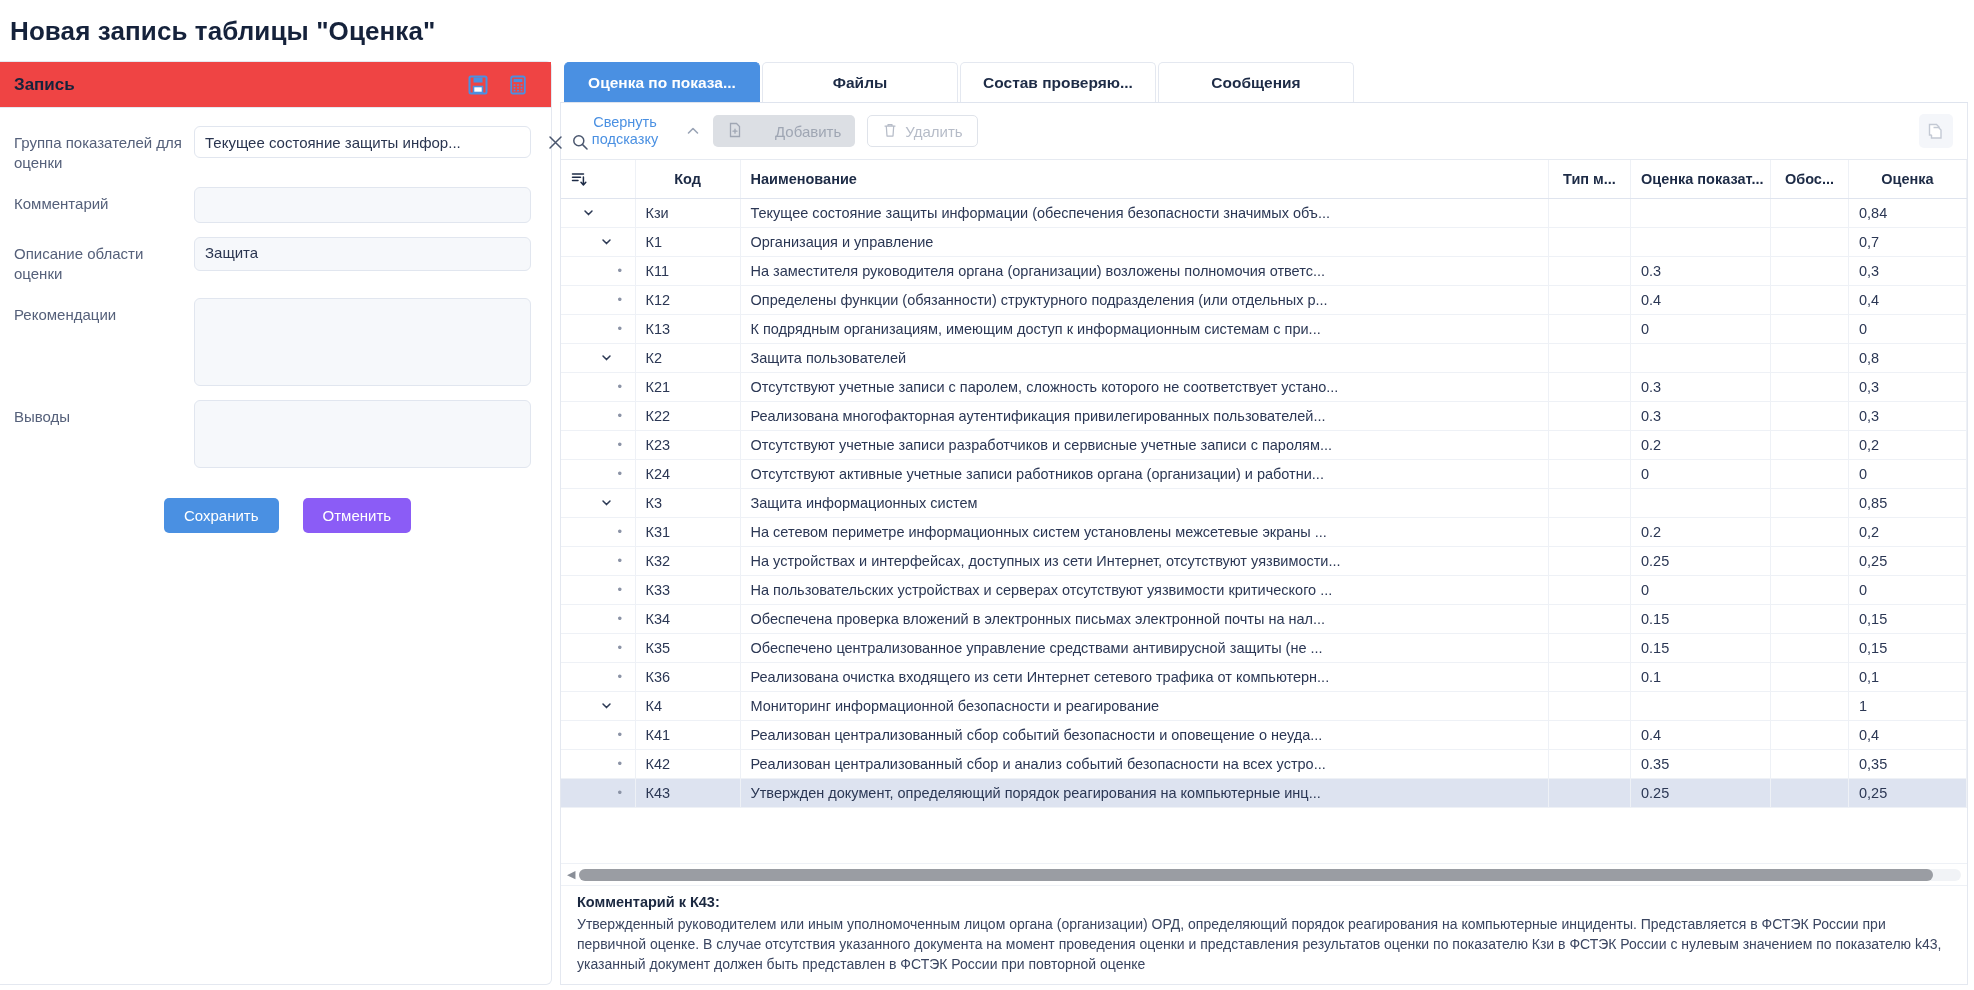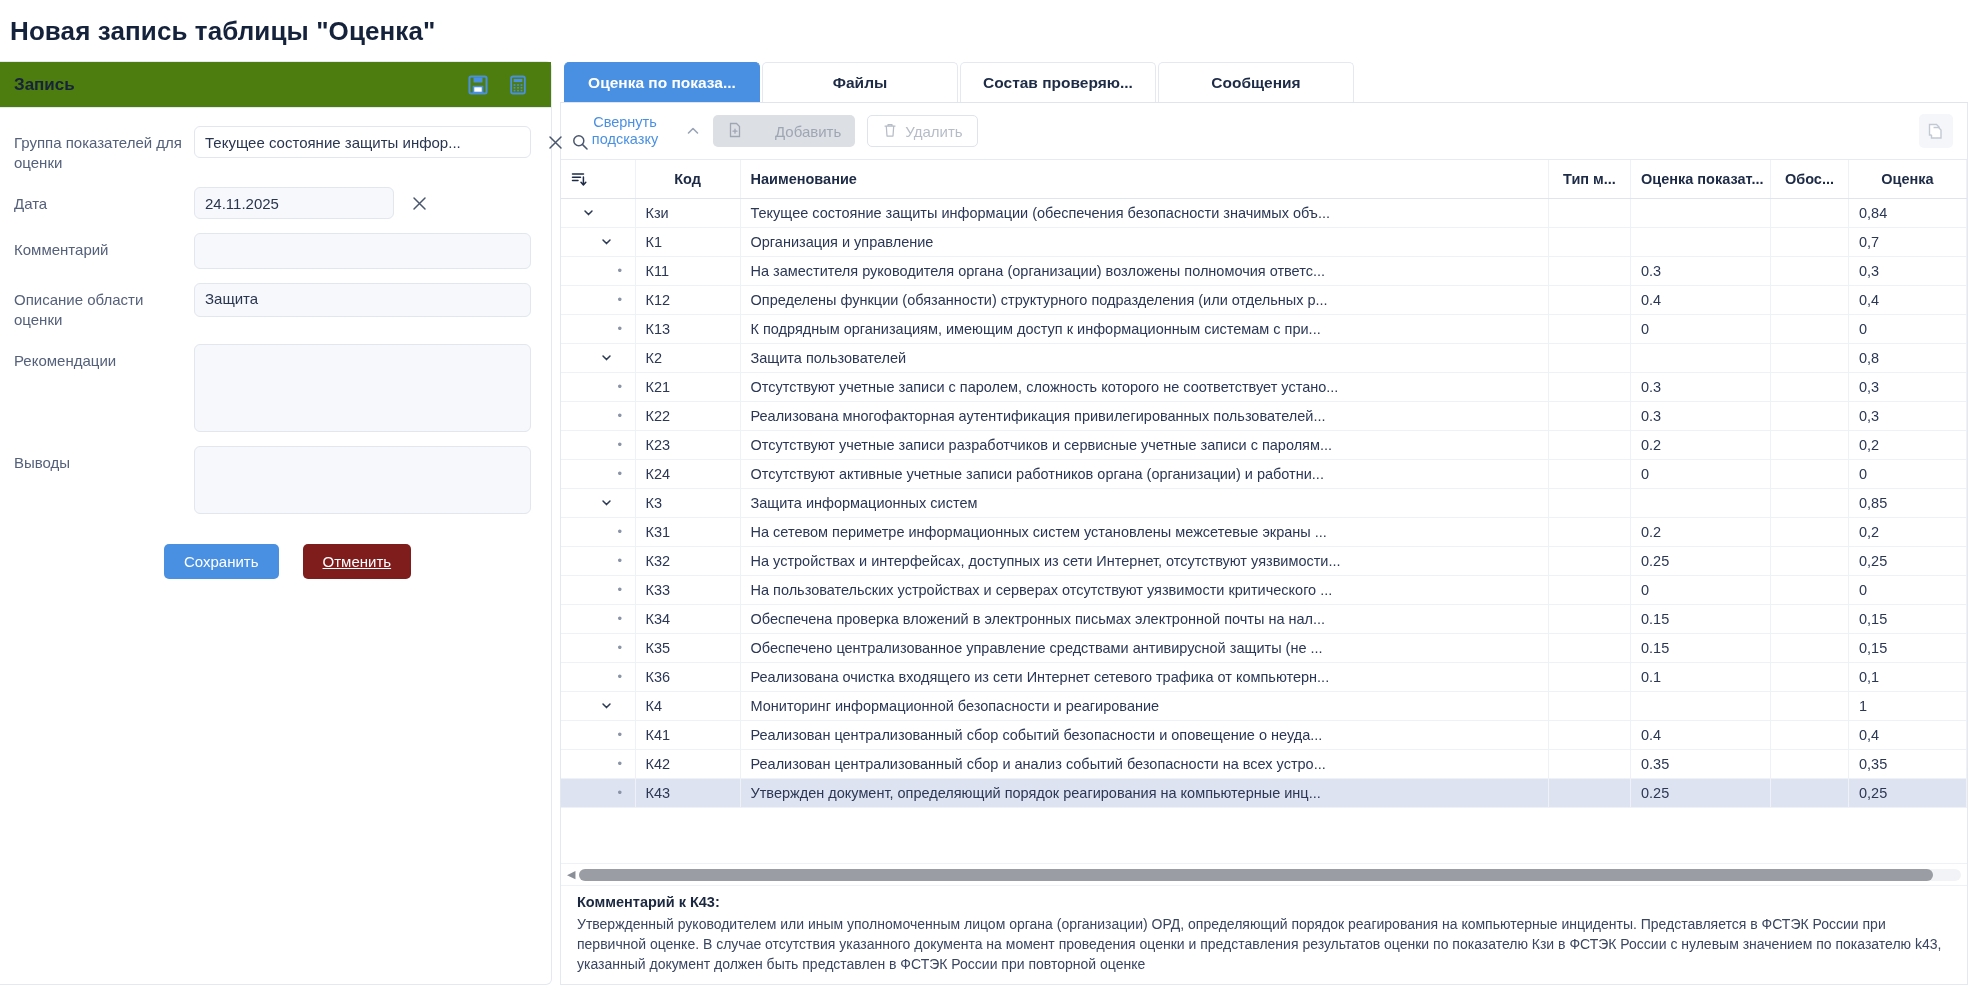--- a/index.html
+++ b/index.html
@@ -34,21 +34,21 @@
     border: 1px solid #e4e8f0;
     border-left: none;
     border-radius: 0 6px 6px 0;
     background: #ffffff;
     height: 924px;
     display: flex;
     flex-direction: column;
   }
   .left-header {
     height: 46px;
-    background: #4d7c0f;
+    background: #ef4444;
     border-bottom: 1px solid #e4e8f0;
     display: flex;
     align-items: center;
     padding: 0 18px 0 14px;
   }
   .left-header-title {
     font-size: 17px;
     font-weight: bold;
     color: #16233c;
     flex: 1;
@@ -143,21 +143,21 @@
   .btn {
     border: none;
     border-radius: 5px;
     font-size: 15px;
     font-family: inherit;
     padding: 9px 20px;
     cursor: pointer;
     color: #ffffff;
   }
   .btn-primary { background: #4a90e2; }
-  .btn-secondary { background: #7f1d1d; text-decoration: underline; }
+  .btn-secondary { background: #8b5cf6; }
 
   
   .right-panel {
     flex: 1;
     height: 924px;
     margin-left: 8px;
     margin-right: 6px;
     display: flex;
     flex-direction: column;
     min-width: 0;
@@ -431,31 +431,20 @@
                 <svg width="16" height="16" viewBox="0 0 16 16" fill="none">
                     <circle cx="6.8" cy="6.8" r="5" stroke="#4a566e" stroke-width="1.5"></circle>
                     <path d="M10.6 10.6 L15 15" stroke="#4a566e" stroke-width="1.5" stroke-linecap="round"></path>
                   </svg>
               </span>
             </div>
           </div>
         </div>
       </div>
 
-      <div class="field-row">
-        <div class="field-label">Дата</div>
-        <div class="field-control">
-          <input class="txt-input" style="width: 200px;" type="text" readonly="" value="24.11.2025">
-          <span class="clear-x">
-            <svg width="15" height="15" viewBox="0 0 15 15">
-                <path d="M2 2 L13 13 M13 2 L2 13" stroke="#4a566e" stroke-width="1.5" stroke-linecap="round"></path>
-              </svg>
-          </span>
-        </div>
-      </div>
 
       <div class="field-row">
         <div class="field-label">Комментарий</div>
         <div class="field-control">
           <textarea class="ta-input ta-sm" placeholder="" style=""></textarea>
         </div>
       </div>
 
       <div class="field-row">
         <div class="field-label">Описание области оценки</div>

